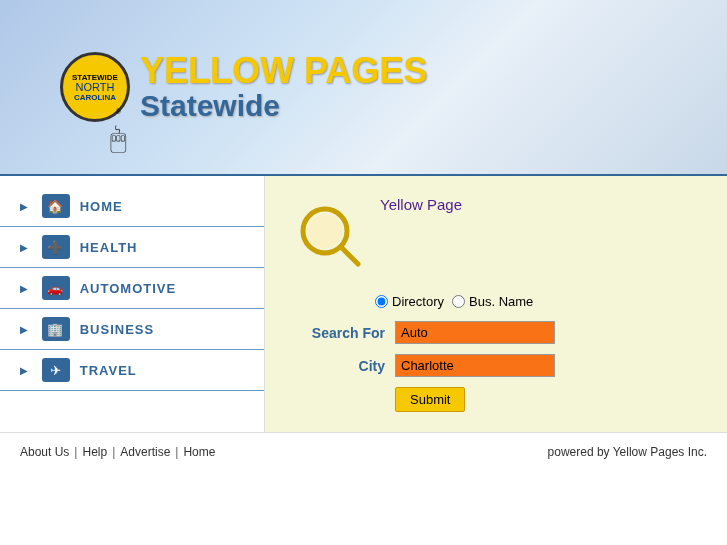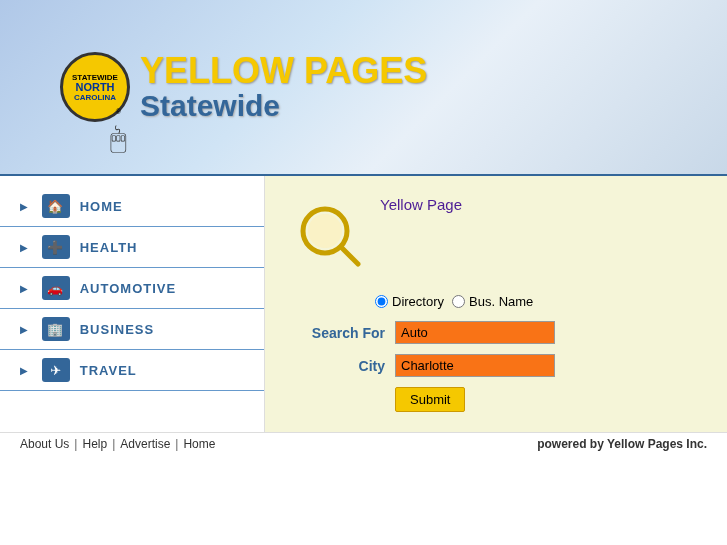--- a/index.html
+++ b/index.html
@@ -41,21 +41,21 @@
       position: relative;
     }
     .nc-badge .statewide-top {
       font-size: 8px;
       font-weight: bold;
       color: #000;
       text-transform: uppercase;
     }
     .nc-badge .state-name {
       font-size: 11px;
-      font-weight: bold;
+      font-weight: normal;
       color: #003399;
       text-transform: uppercase;
       line-height: 1;
     }
     .nc-badge .carolina {
       font-size: 8px;
       font-weight: bold;
       color: #003399;
       text-transform: uppercase;
     }
@@ -233,21 +233,21 @@
       padding: 4px 14px;
       font-size: 13px;
       cursor: pointer;
       margin-left: 100px;
       border-radius: 2px;
     }
 
     
     .footer {
       background: #fff;
-      padding: 4px 20px;
+      padding: 12px 20px;
       display: flex;
       justify-content: space-between;
       align-items: center;
       border-top: 1px solid #ddd;
       font-size: 12px;
       color: #333;
       gap: 12px;
     }
 
     .footer-links {
@@ -262,21 +262,20 @@
       font-size: 12px;
     }
 
     .footer-separator {
       color: #666;
     }
 
     .powered-by {
       color: #333;
       font-size: 12px;
-      font-weight: bold;
     }
   </style>
 </head>
 <body>
 
 <div class="header">
   <div class="logo-area">
     <div class="nc-badge">
       <span class="statewide-top">Statewide</span>
       <span class="state-name">NORTH</span>

